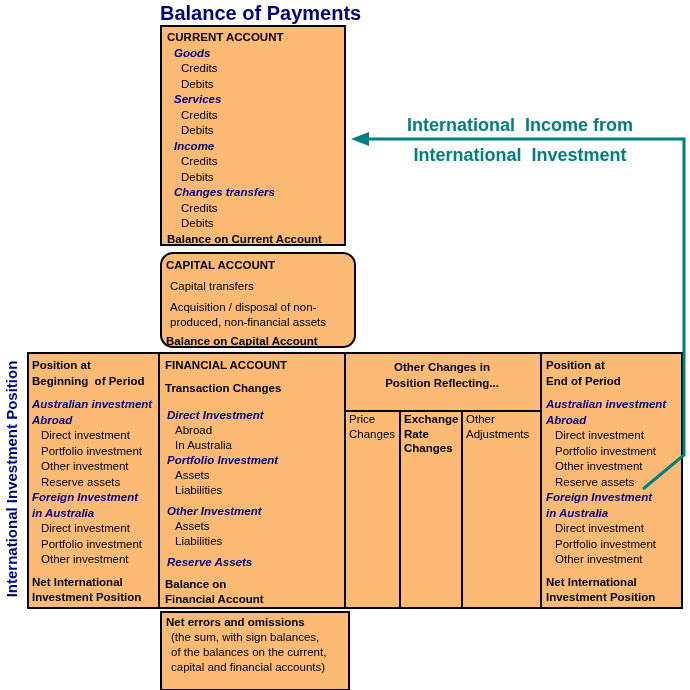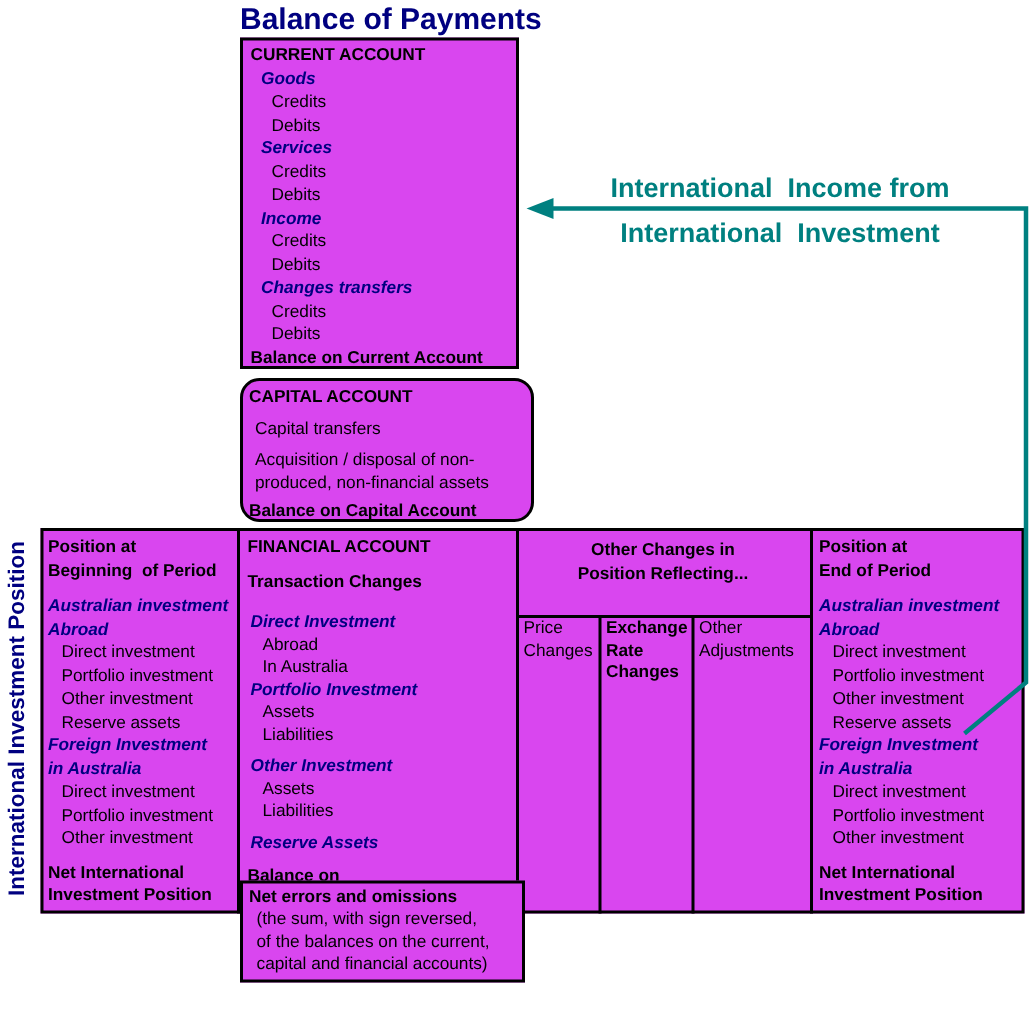--- a/index.html
+++ b/index.html
@@ -6,21 +6,21 @@
   .canvas {
     position:relative; width:690px; height:690px; background:#ffffff;
     font-family:"Liberation Sans", sans-serif; font-size:11.5px; color:#000000;
     overflow:hidden;
   }
   .title {
     position:absolute; left:160px; top:2px; width:186px; text-align:center;
     font-size:20px; font-weight:bold; color:#000080; white-space:pre;
   }
   .box {
-    position:absolute; border:2px solid #000000; box-sizing:border-box; background:#d946ef;
+    position:absolute; border:2px solid #000000; box-sizing:border-box; background:#fdba74;
   }
   .ln { line-height:15.5px; white-space:pre; }
   .h  { font-weight:bold; }
   .g  { color:#000080; font-weight:bold;font-style:italic; }
   .i  { padding-left:9px; }
   .wrap { white-space:normal; }
   .mt4 { margin-top:4px; } .mt6 { margin-top:6px; } .mt7 { margin-top:7px; }
   .mt8 { margin-top:8px; } .mt12 { margin-top:12px; }
 
   #current-box { left:160px; top:25px; width:186px; height:221px; padding:3px 2px 0 5px; }
@@ -42,21 +42,21 @@
   #col-fin .ln { line-height:15px; }
   #col-fin .g { padding-left:2px; }
   #col-fin .i { padding-left:10px; }
 
   #other-head { left:346px; top:360px; width:192px; text-align:center; font-weight:bold; }
   .subcol { position:absolute; top:412px; line-height:14.5px; }
   #subcol-price { left:349px; width:46px; }
   #subcol-fx    { left:404px; width:56px;font-weight:bold; }
   #subcol-adj   { left:466px; width:72px; }
 
-  #net-errors-box { left:160px; top:587px; width:190px; height:68px; padding:2px 2px 0 4px; }
+  #net-errors-box { left:160px; top:611px; width:190px; height:80px; padding:2px 2px 0 4px; }
   #net-errors-box .ln { line-height:15px; }
   #net-errors-box .note { padding-left:5px; }
 
   #side-label {
     position:absolute; left:-117px; top:468px; width:258px; height:22px;
     transform:rotate(-90deg); text-align:center; color:#000080;
     font-weight:bold; font-size:15px; line-height:22px; white-space:pre;
   }
   .teal-label {
     position:absolute; left:370px; width:300px; text-align:center;
@@ -162,21 +162,21 @@
     <div class="ln g">in Australia</div>
     <div class="ln i">Direct investment</div>
     <div class="ln i">Portfolio investment</div>
     <div class="ln i">Other investment</div>
     <div class="ln h mt7">Net International</div>
     <div class="ln h">Investment Position</div>
   </div>
 
   <div class="box" id="net-errors-box">
     <div class="ln h">Net errors and omissions</div>
-    <div class="ln note">(the sum, with sign reversed,</div>
+    <div class="ln note">(the sum, with sign balances,</div>
     <div class="ln note">of the balances on the current,</div>
     <div class="ln note">capital and financial accounts)</div>
   </div>
 
   <div id="side-label">International Investment Position</div>
 
   <svg id="arrow-svg" width="690" height="690" viewBox="0 0 690 690">
     <polyline points="366,139 684,139 684,455 643,489" fill="none" stroke="#008080" stroke-width="3"></polyline>
     <polygon points="351,139 369,132 369,146" fill="#008080"></polygon>
   </svg>

